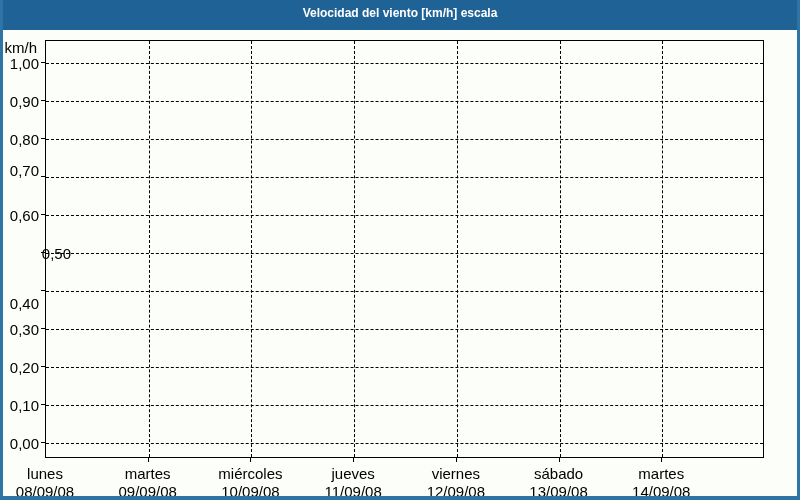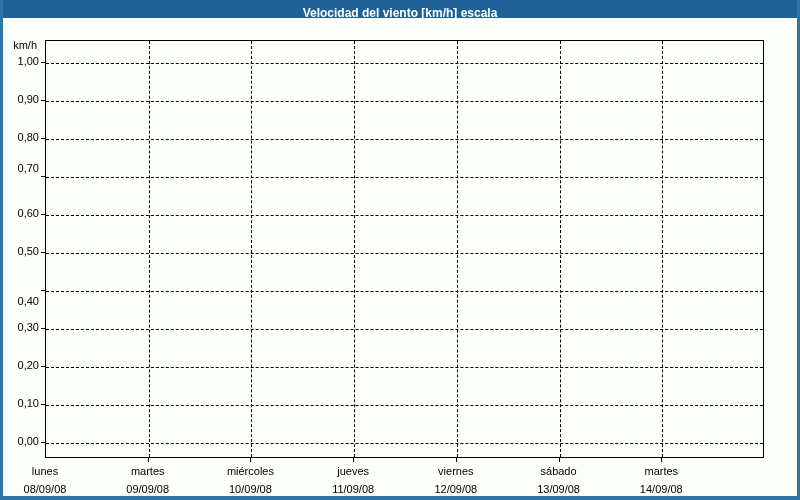--- a/index.html
+++ b/index.html
@@ -12,29 +12,29 @@
     position:relative;
     width:800px;height:500px;
     box-sizing:border-box;
     border-left:3px solid #2e74a4;
     border-right:3px solid #2e74a4;
     border-bottom:4px solid #2e74a4;
     background:#fcfefa;
     overflow:hidden;
   }
   .titlebar{
-    position:absolute;left:0;top:0;right:0;height:18px;
+    position:absolute;left:0;top:0;right:0;height:30px;
     background:#1e6296;
     color:#ffffff;
     font-size:12px;font-weight:bold;
     text-align:center;line-height:26px;
   }
   .chart{
     position:absolute;left:0;top:0;right:0;bottom:0;
-    font-size:11px;color:#000000;
+    font-size:15px;color:#000000;
   }
   .plot{
     position:absolute;left:42px;top:40px;width:719px;height:418px;
     border:1px solid #000000;
     box-sizing:border-box;
   }
   .hgrid{
     position:absolute;left:0;right:0;height:0;
     border-top:1px dashed #000000;
   }
@@ -93,21 +93,21 @@
       <div class="ylab" style="top: 55px;">1,00</div>
       <div class="ytick" style="left: 38px; top: 100px;"></div>
       <div class="ylab" style="top: 93px;">0,90</div>
       <div class="ytick" style="left: 38px; top: 138px;"></div>
       <div class="ylab" style="top: 131px;">0,80</div>
       <div class="ytick" style="left: 38px; top: 176px;"></div>
       <div class="ylab" style="top: 162px;">0,70</div>
       <div class="ytick" style="left: 38px; top: 214px;"></div>
       <div class="ylab" style="top: 207px;">0,60</div>
       <div class="ytick" style="left: 38px; top: 252px;"></div>
-      <div class="ylab" style="top: 245px;">0,50</div>
+      <div class="ylab" style="top: 245px; padding-left: 32px;">0,50</div>
       <div class="ytick" style="left: 38px; top: 290px;"></div>
       <div class="ylab" style="top: 295px;">0,40</div>
       <div class="ytick" style="left: 38px; top: 328px;"></div>
       <div class="ylab" style="top: 321px;">0,30</div>
       <div class="ytick" style="left: 38px; top: 366px;"></div>
       <div class="ylab" style="top: 359px;">0,20</div>
       <div class="ytick" style="left: 38px; top: 404px;"></div>
       <div class="ylab" style="top: 397px;">0,10</div>
       <div class="ytick" style="left: 38px; top: 442px;"></div>
       <div class="ylab" style="top: 435px;">0,00</div>

